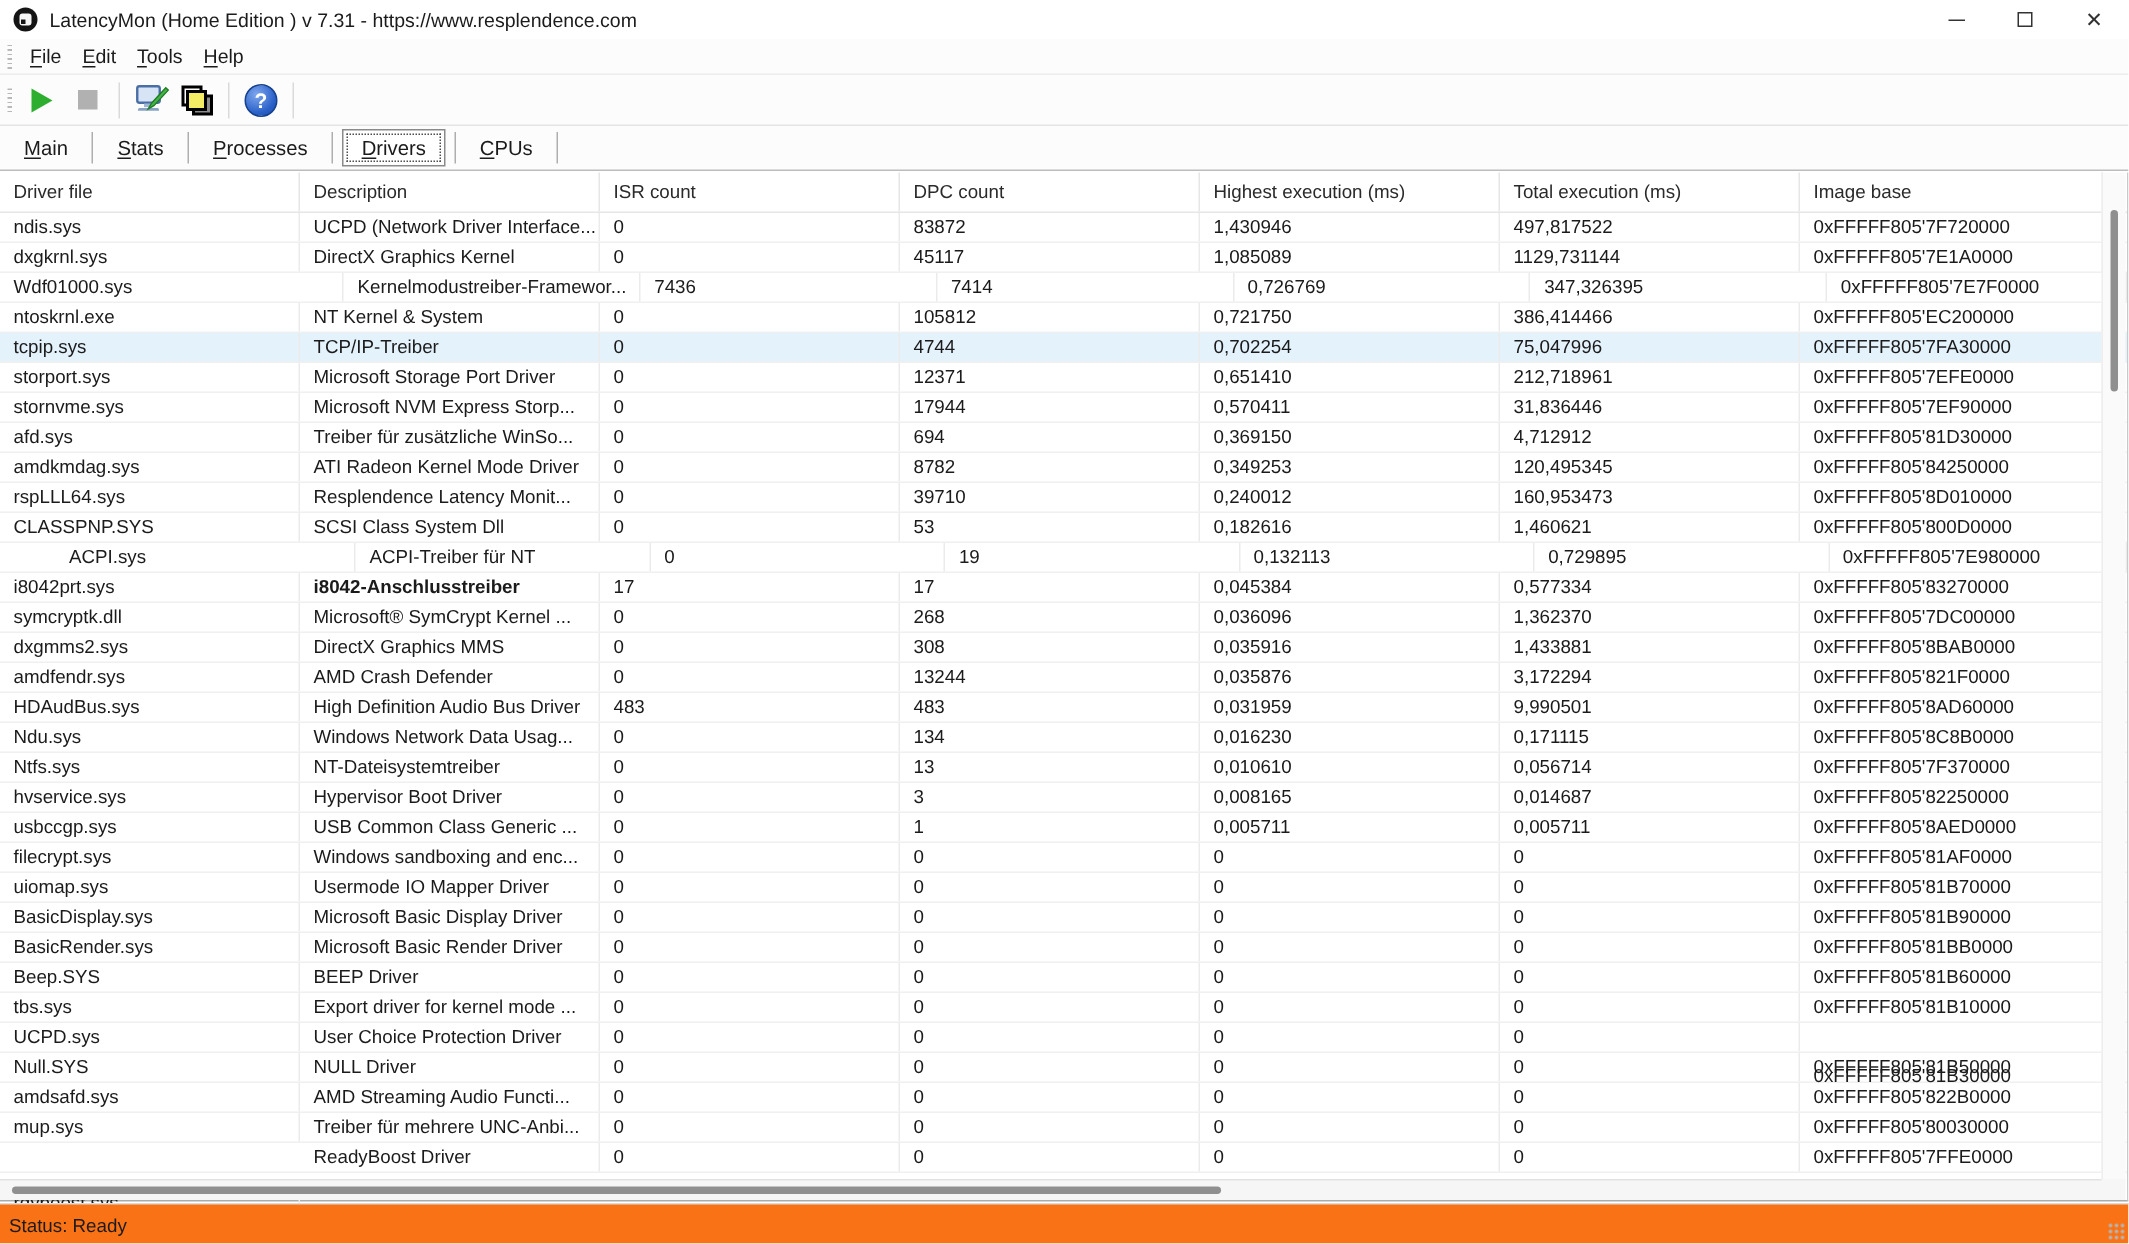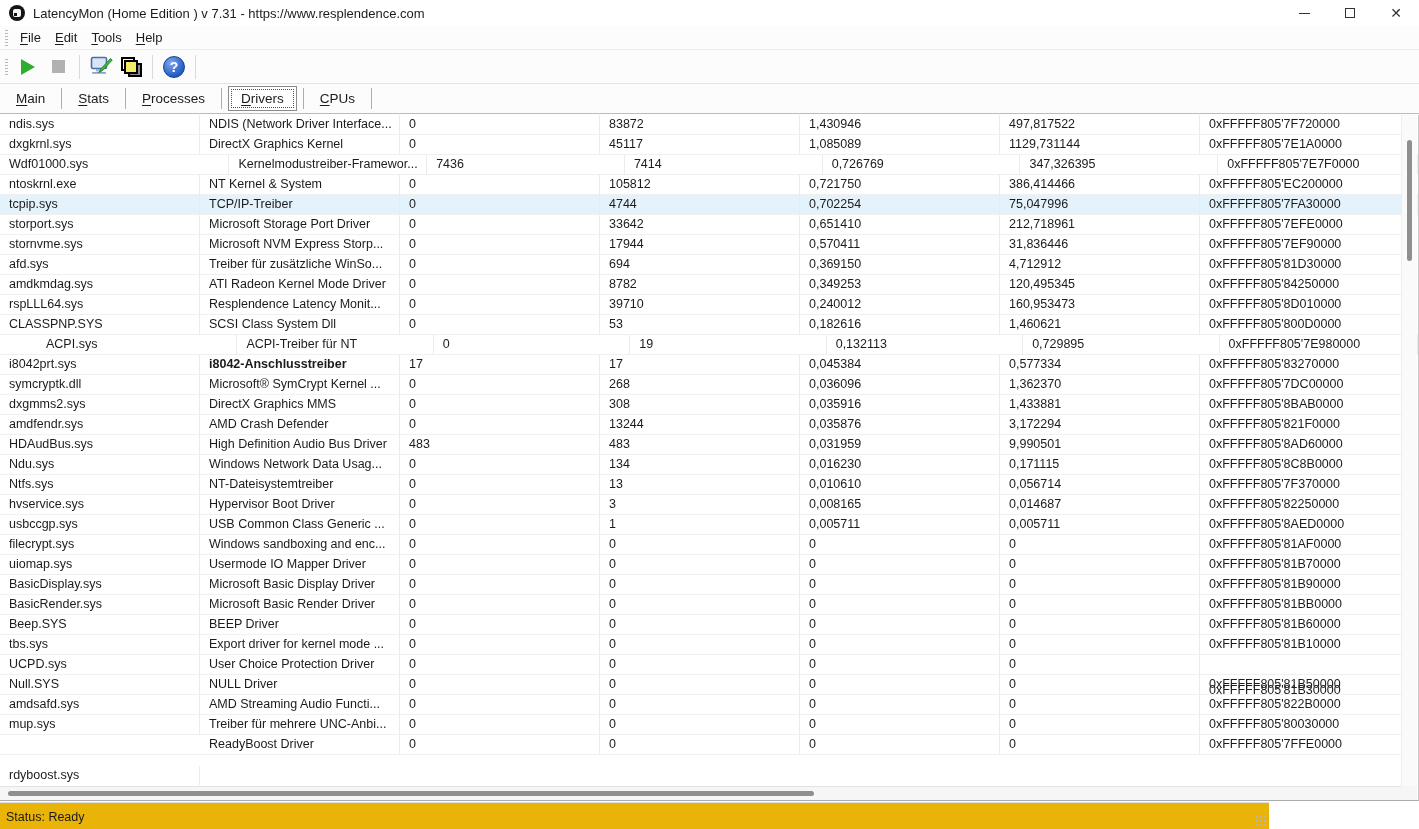--- a/index.html
+++ b/index.html
@@ -52,21 +52,21 @@
   .row.selected { background:#e4f2fb; }
   .cell { height:100%; padding-left:9px; line-height:19px; border-right:1px solid #ebebeb; white-space:nowrap; overflow:hidden; }
 
   .vscroll { position:absolute; top:0; right:1px; width:16px; height:671px; background:#fafafa; border-left:1px solid #eeeeee; }
   .vscroll .thumb { position:absolute; left:5px; top:25px; width:5px; height:121px; background:#8f8f8f; border-radius:3px; }
   .hscroll { position:absolute; left:0; bottom:0; width:1402px; height:14px; background:#f6f6f6; border-top:1px solid #e2e2e2; }
   .hscroll .thumb { position:absolute; left:8px; top:4px; width:806px; height:5px; background:#8f8f8f; border-radius:3px; }
   .scroll-corner { position:absolute; right:1px; bottom:0; width:16px; height:14px; background:#f6f6f6; }
 
   
-  .statusbar { position:absolute; left:0; top:802px; width:1269px; height:27px; background:#eab308; border-top:1px solid #dcdcdc; font-size:12.5px; }
+  .statusbar { position:absolute; left:0; top:802px; width:1419px; height:27px; background:#f97316; border-top:1px solid #dcdcdc; font-size:12.5px; }
   .status-text { position:absolute; left:6px; bottom:5px; }
   .resize-grip { position:absolute; right:2px; bottom:2px; width:12px; height:12px;
                  background-image:radial-gradient(#b5b5b5 1px, transparent 1.3px); background-size:4px 4px; }
 </style>
 </head>
 <body>
 
 <div class="titlebar">
   <span class="app-icon">
       <span class="inner"></span>
@@ -135,24 +135,33 @@
     <div class="tab-sep"></div>
     <div class="tab"><u>P</u>rocesses</div>
     <div class="tab-sep"></div>
     <div class="tab selected"><u>D</u>rivers</div>
     <div class="tab-sep"></div>
     <div class="tab"><u>C</u>PUs</div>
     <div class="tab-sep"></div>
   </div>
 
 <div class="listview">
+  <div class="header-row">
+      <div class="header-cell" style="width: 200px;">Driver file</div>
+      <div class="header-cell" style="width: 200px;">Description</div>
+      <div class="header-cell" style="width: 200px;">ISR count</div>
+      <div class="header-cell" style="width: 200px;">DPC count</div>
+      <div class="header-cell" style="width: 200px;">Highest execution (ms)</div>
+      <div class="header-cell" style="width: 200px;">Total execution (ms)</div>
+      <div class="header-cell" style="width: 202px;">Image base</div>
+    </div>
   <div class="rows">
       <div class="row">
         <div class="cell" style="width: 200px;">ndis.sys</div>
-        <div class="cell" style="width: 200px;">NDIS (Network Driver Interface...</div>
+        <div class="cell" style="width: 200px;">UCPD (Network Driver Interface...</div>
         <div class="cell" style="width: 200px;">0</div>
         <div class="cell" style="width: 200px;">83872</div>
         <div class="cell" style="width: 200px;">1,430946</div>
         <div class="cell" style="width: 200px;">497,817522</div>
         <div class="cell" style="width: 202px;">0xFFFFF805'7F720000</div>
       </div>
       <div class="row">
         <div class="cell" style="width: 200px;">dxgkrnl.sys</div>
         <div class="cell" style="width: 200px;">DirectX Graphics Kernel</div>
         <div class="cell" style="width: 200px;">0</div>
@@ -185,21 +194,21 @@
         <div class="cell" style="width: 200px;">0</div>
         <div class="cell" style="width: 200px;">4744</div>
         <div class="cell" style="width: 200px;">0,702254</div>
         <div class="cell" style="width: 200px;">75,047996</div>
         <div class="cell" style="width: 202px;">0xFFFFF805'7FA30000</div>
       </div>
       <div class="row">
         <div class="cell" style="width: 200px;">storport.sys</div>
         <div class="cell" style="width: 200px;">Microsoft Storage Port Driver</div>
         <div class="cell" style="width: 200px;">0</div>
-        <div class="cell" style="width: 200px;">33642</div>
+        <div class="cell" style="width: 200px;">12371</div>
         <div class="cell" style="width: 200px;">0,651410</div>
         <div class="cell" style="width: 200px;">212,718961</div>
         <div class="cell" style="width: 202px;">0xFFFFF805'7EFE0000</div>
       </div>
       <div class="row">
         <div class="cell" style="width: 200px;">stornvme.sys</div>
         <div class="cell" style="width: 200px;">Microsoft NVM Express Storp...</div>
         <div class="cell" style="width: 200px;">0</div>
         <div class="cell" style="width: 200px;">17944</div>
         <div class="cell" style="width: 200px;">0,570411</div>

